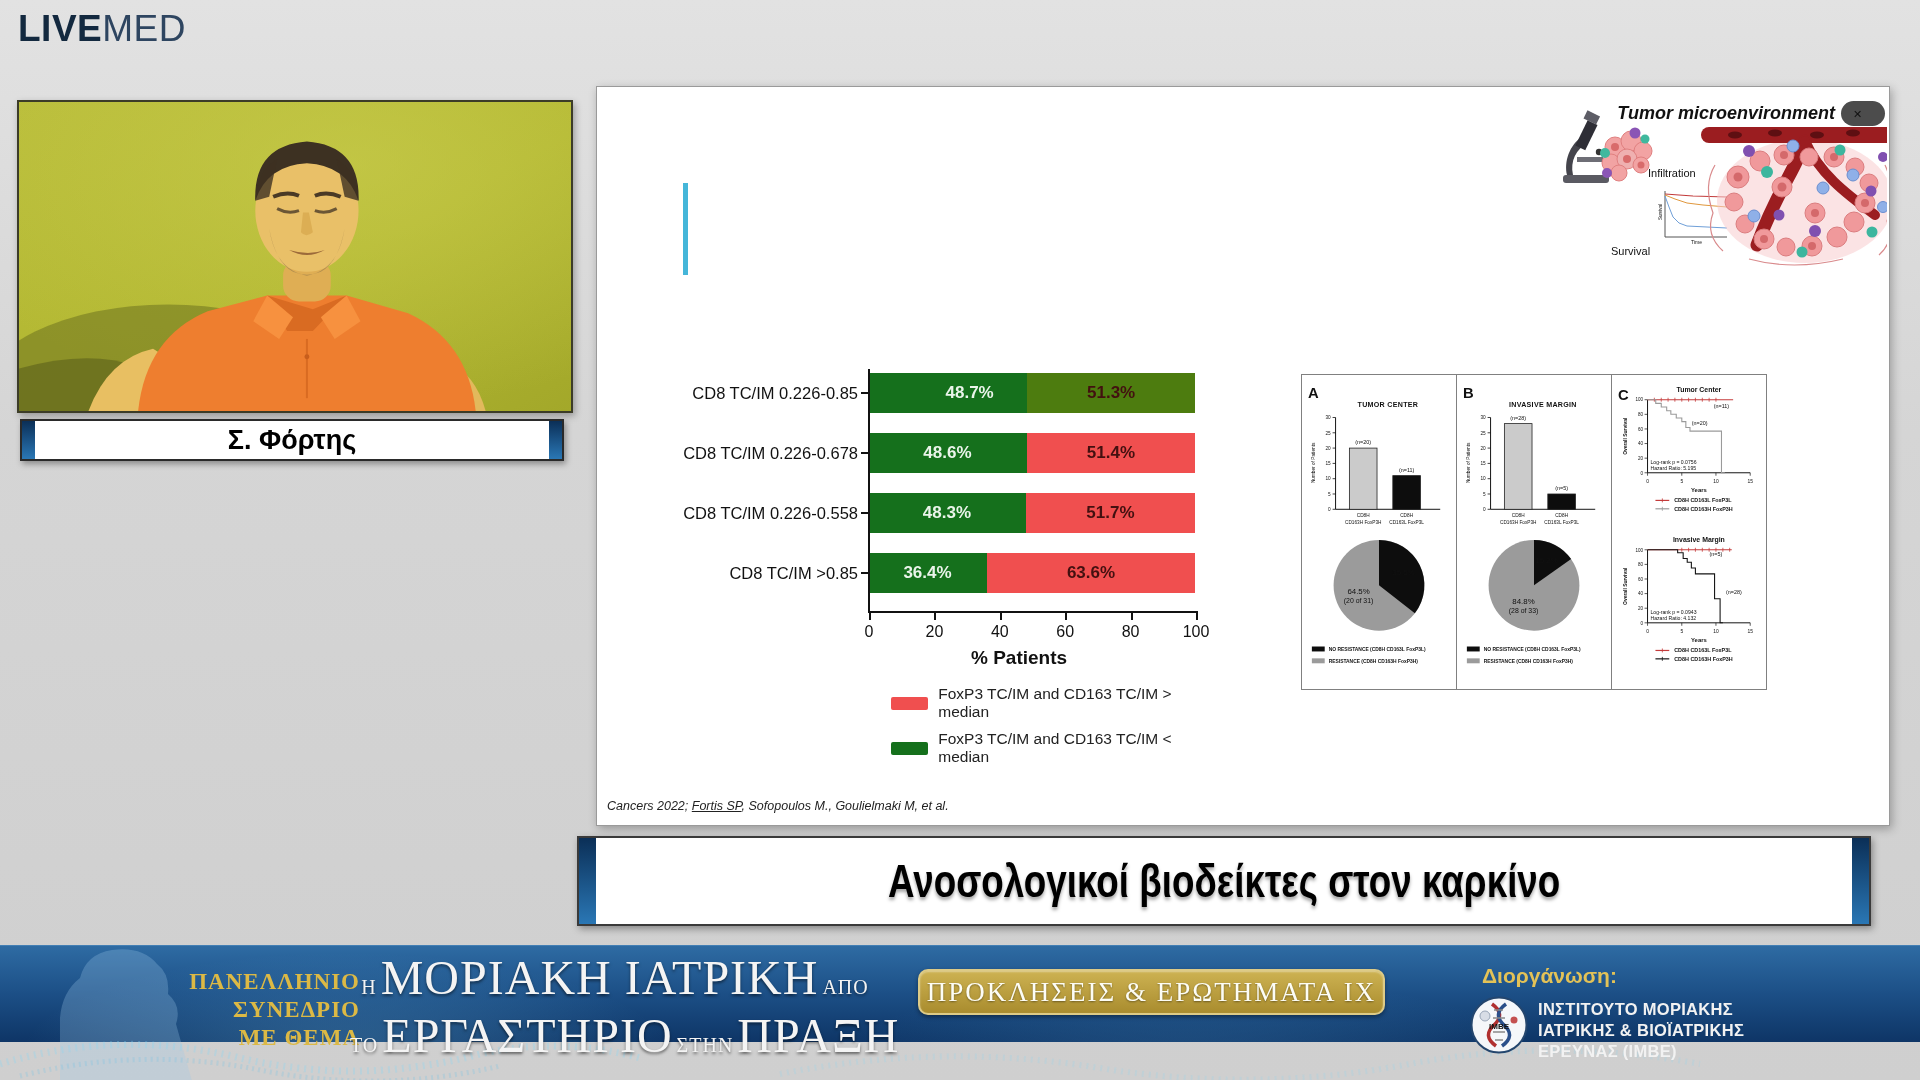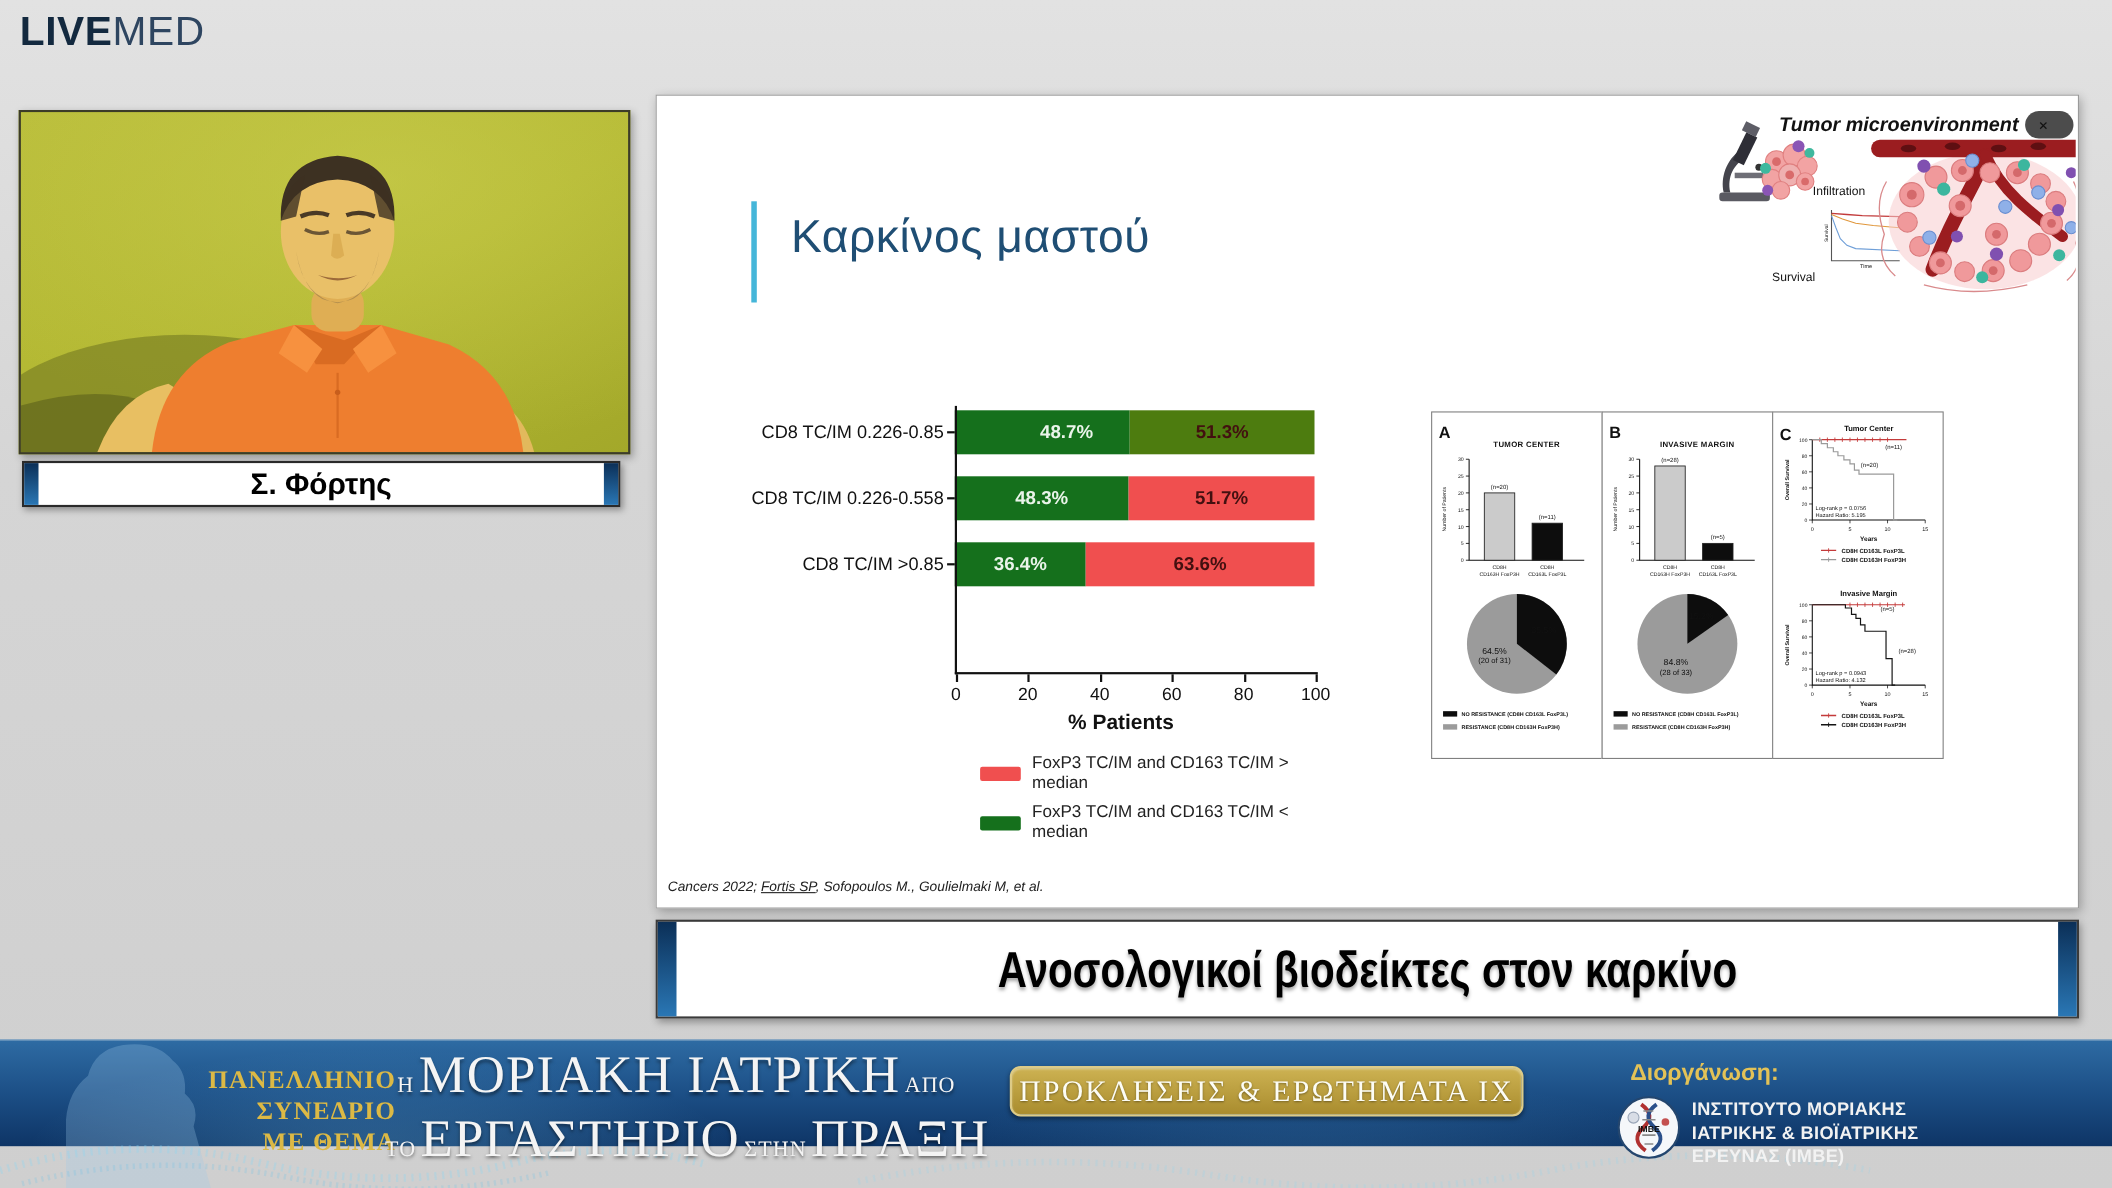--- a/index.html
+++ b/index.html
@@ -47,21 +47,21 @@
   .panels { position:absolute; left:704px; top:287px; display:flex; }
   .panel { width:156px; height:316px; border:1px solid #808080; background:#fff; margin-left:-1px; }
   .panel:first-child { margin-left:0; }
   .panel svg { width:100%; height:100%; display:block; }
   svg text { font-family:"Liberation Sans", sans-serif; fill:#111; }
 
   
   .tme { position:absolute; left:956px; top:8px; width:334px; height:172px; }
 
   
-  .banner { position:absolute; left:596px; top:836px; width:1294px; height:90px; background:#fff; border:2px solid #3a3a3a; box-shadow:2px 3px 7px rgba(0,0,0,.35); display:flex; align-items:center; justify-content:center; }
+  .banner { position:absolute; left:577px; top:836px; width:1294px; height:90px; background:#fff; border:2px solid #3a3a3a; box-shadow:2px 3px 7px rgba(0,0,0,.35); display:flex; align-items:center; justify-content:center; }
   .banner .cap { position:absolute; top:0; bottom:0; width:17px; background:linear-gradient(180deg,#0b2f57,#2a77b5); }
   .banner .cap.l { left:0; } .banner .cap.r { right:0; }
   .banner-title { display:inline-block; transform:scaleX(.8); font-size:46px; font-weight:600; color:#000; text-shadow:0 3px 4px rgba(0,0,0,.35); white-space:nowrap; }
 
   
   .footer { position:absolute; left:0; top:945px; width:1920px; height:97px;
     background:
       radial-gradient(ellipse 500px 160px at 18% 115%, rgba(120,200,240,.30), transparent 65%),
       radial-gradient(ellipse 600px 150px at 62% 125%, rgba(100,180,230,.22), transparent 60%),
       linear-gradient(180deg,#2e6ba3 0%,#1c4f86 50%,#0e3566 100%);
@@ -129,21 +129,20 @@
 </div>
 
 <div class="namebar">
   <div class="cap l"></div>
   <div class="nm">Σ. Φόρτης</div>
   <div class="cap r"></div>
 </div>
 
 <div class="slide">
   <div class="accent"></div>
-  <div class="slide-title">Καρκίνος μαστού</div>
 
   <svg class="tme" viewBox="0 0 334 172">
     <text x="282" y="24" text-anchor="end" font-size="18" font-style="italic" font-weight="bold">Tumor microenvironment</text>
     <g>
       <rect x="288" y="6" width="44" height="25" rx="12.5" fill="#3d3d3d" opacity=".92"></rect>
       <text x="300" y="23" font-size="11" fill="#eeeeee">✕</text>
     </g>
     <g>
       <rect x="10" y="80" width="46" height="8" rx="3" fill="#5a5a62"></rect>
       <path d="M20,80 C17,66 23,54 35,48 L30,41 C16,50 11,67 14,80 Z" fill="#44444c"></path>
@@ -243,20 +242,28 @@
   </svg>
 
   <div class="main-chart">
     <div>
         <div class="bar-row">
           <div class="bar-label">CD8 TC/IM 0.226-0.85</div>
           <div class="bar-tickmark"></div>
           <div class="bar-track">
             <div class="bar-seg" style="width: 48.7%; background: rgb(21, 112, 28); color: rgb(234, 244, 234); padding-left: 44px;">48.7%</div>
             <div class="bar-seg" style="width: 51.3%; background: #4d7c0f; color: rgb(67, 16, 16);">51.3%</div>
+          </div>
+        </div>
+        <div class="bar-row">
+          <div class="bar-label">CD8 TC/IM 0.226-0.678</div>
+          <div class="bar-tickmark"></div>
+          <div class="bar-track">
+            <div class="bar-seg" style="width: 48.6%; background: rgb(21, 112, 28); color: rgb(234, 244, 234);">48.6%</div>
+            <div class="bar-seg" style="width: 51.4%; background: rgb(240, 79, 79); color: rgb(67, 16, 16);">51.4%</div>
           </div>
         </div>
         <div class="bar-row">
           <div class="bar-label">CD8 TC/IM 0.226-0.558</div>
           <div class="bar-tickmark"></div>
           <div class="bar-track">
             <div class="bar-seg" style="width: 48.3%; background: rgb(21, 112, 28); color: rgb(234, 244, 234);">48.3%</div>
             <div class="bar-seg" style="width: 51.7%; background: rgb(240, 79, 79); color: rgb(67, 16, 16);">51.7%</div>
           </div>
         </div>

